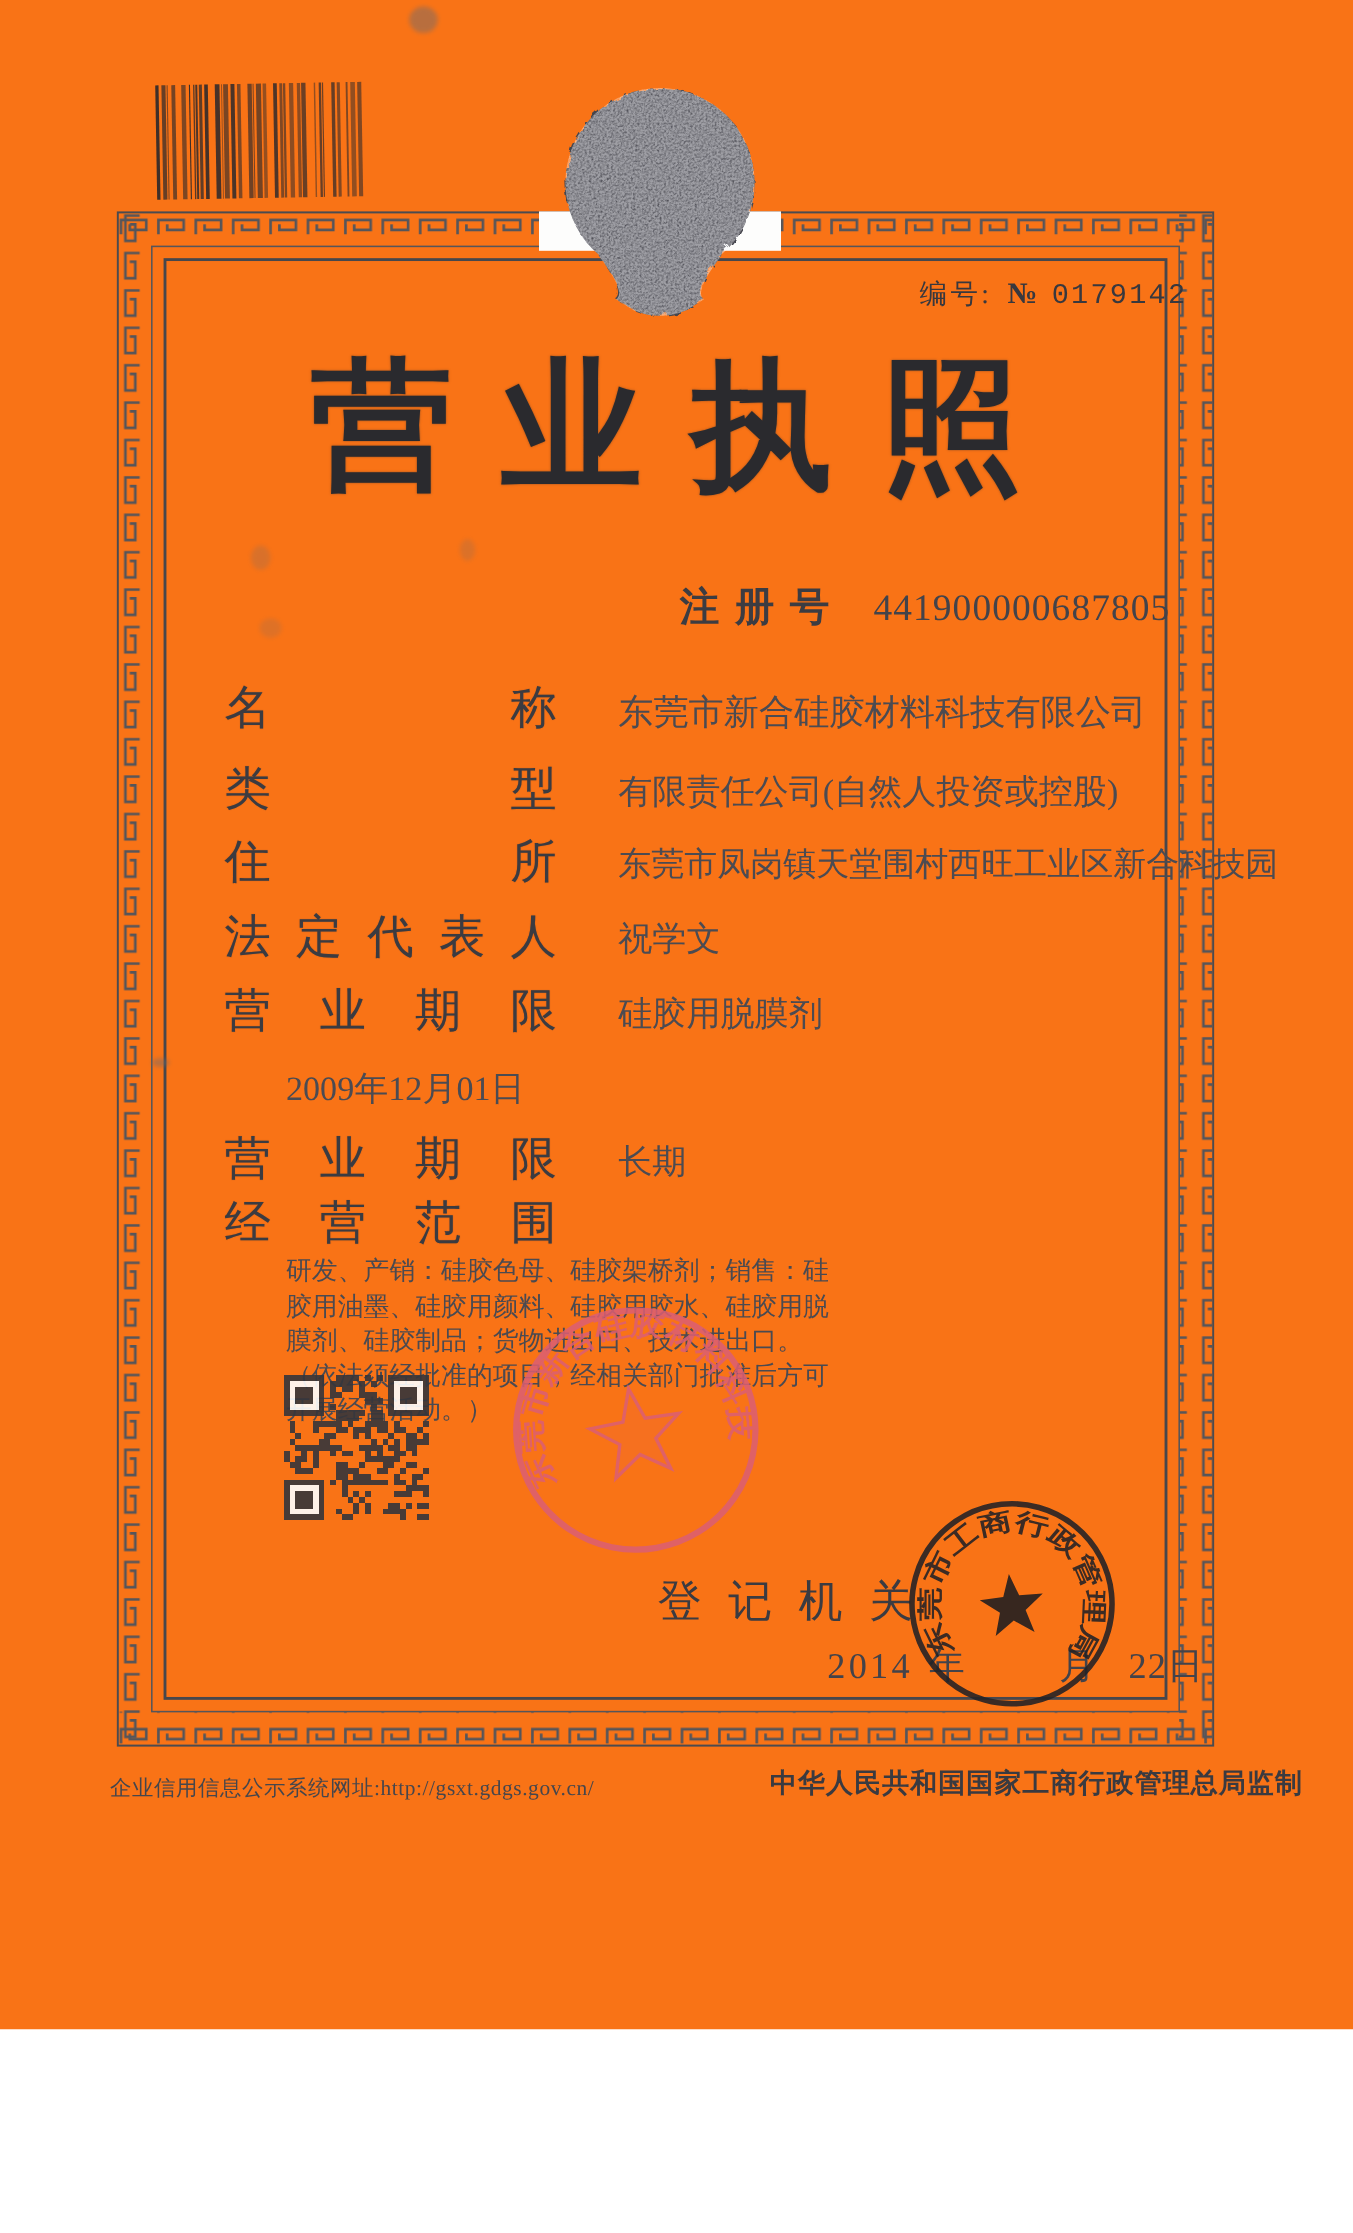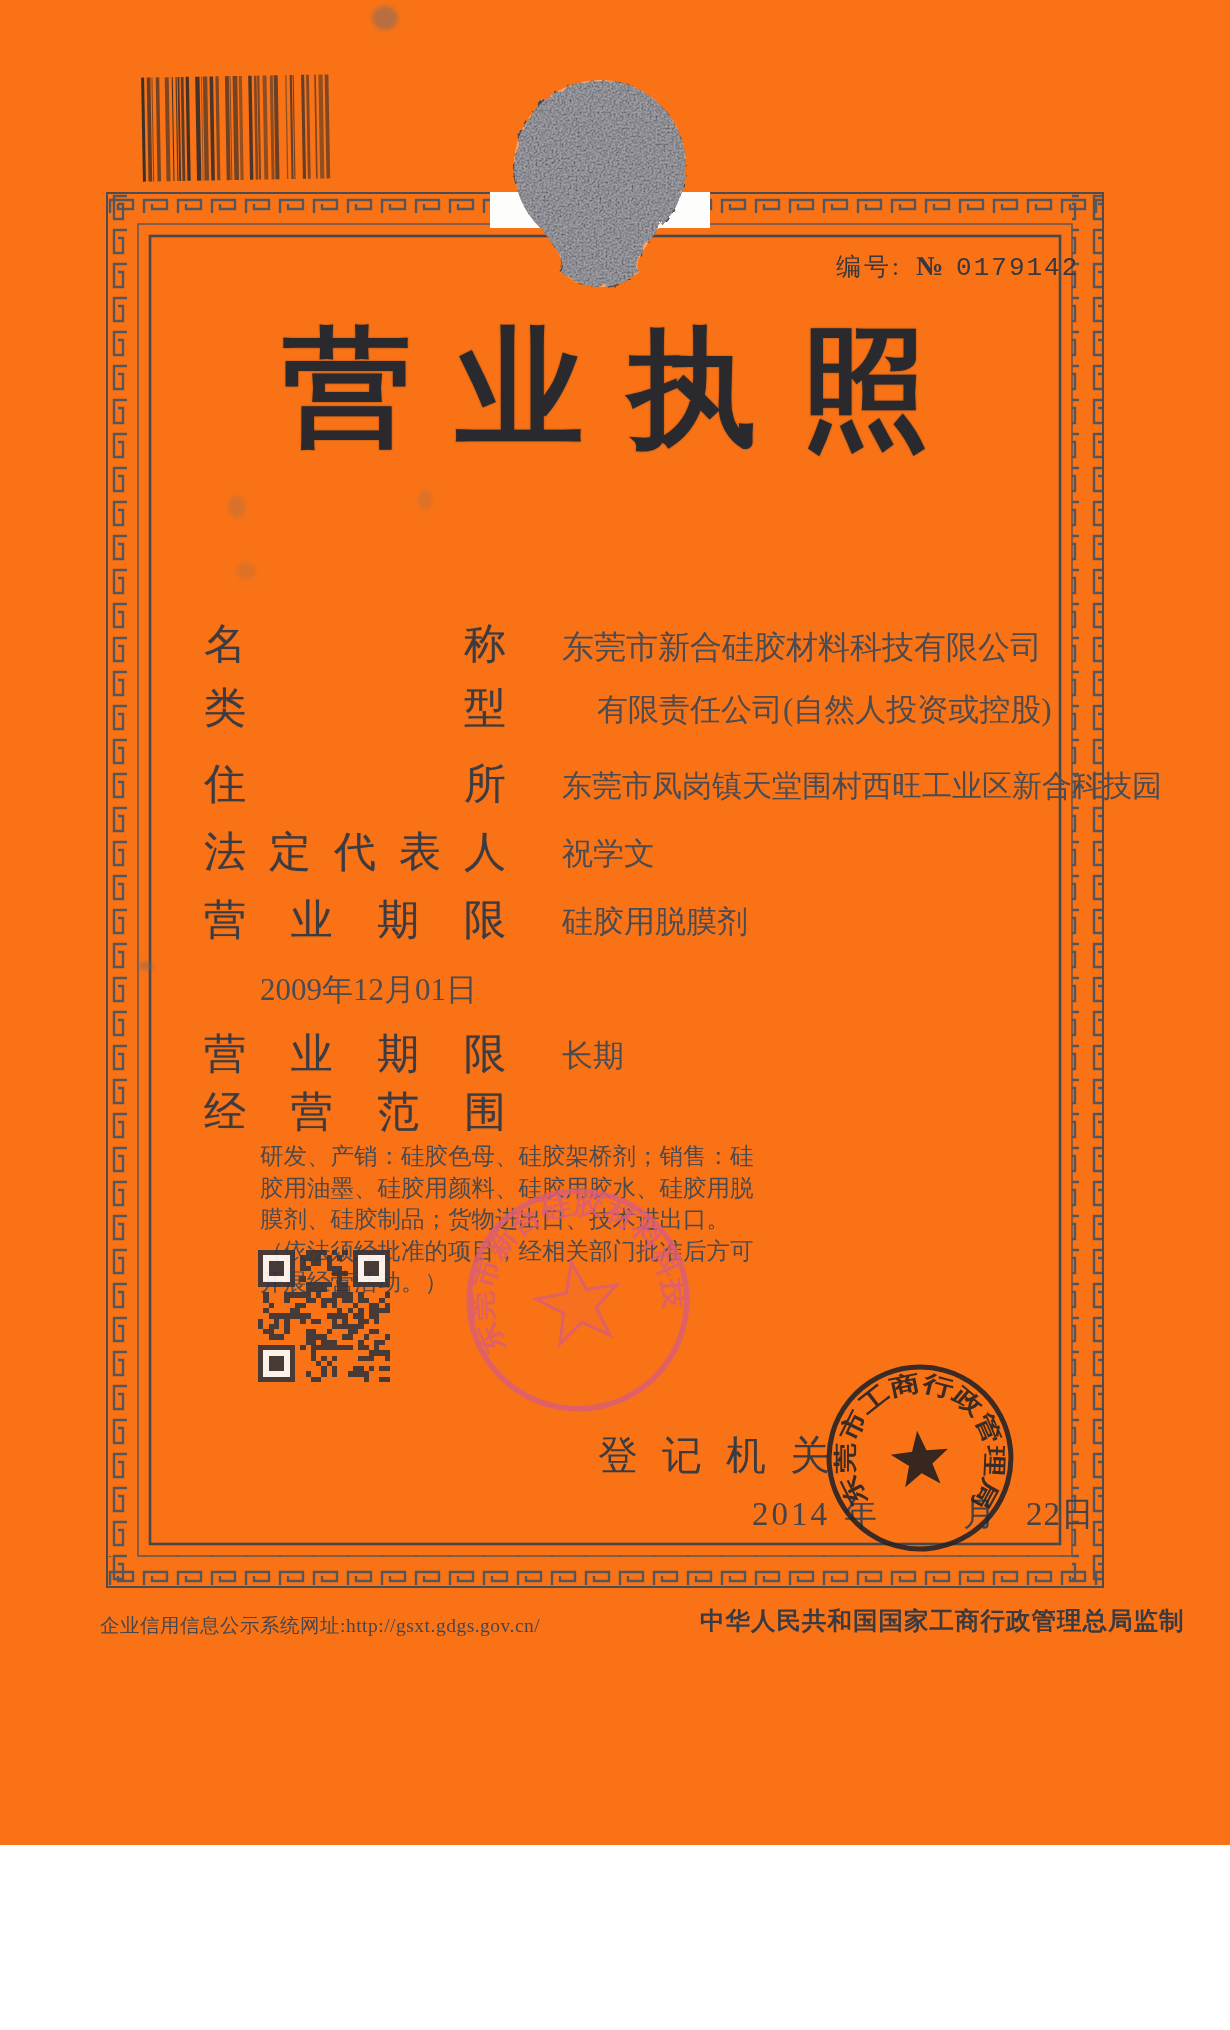--- a/index.html
+++ b/index.html
@@ -130,27 +130,31 @@
     <span>编号:</span><span class="nosym">№</span><span class="serial-num">0179142</span>
   </div>
 
   <div id="title-row" class="abs">
     <span>营</span>
     <span>业</span>
     <span>执</span>
     <span>照</span>
   </div>
 
+  <div id="regno-line" class="abs">
+    <span class="regno-label">注册号</span>
+    <span class="regno-num">441900000687805</span>
+  </div>
 
   <div id="fields" class="abs">
     <div class="f-row" style="top:14px;">
       <div class="f-label">名称</div>
       <div class="f-value" style="font-size:32px;">东莞市新合硅胶材料科技有限公司</div>
     </div>
-    <div class="f-row" style="top:78px;gap:35px;">
+    <div class="f-row" style="top:88px;">
       <div class="f-label">类型</div>
       <div class="f-value">有限责任公司(自然人投资或控股)</div>
     </div>
     <div class="f-row" style="top:154px;">
       <div class="f-label">住所</div>
       <div class="f-value" style="font-size:30px;">东莞市凤岗镇天堂围村西旺工业区新合科技园</div>
     </div>
     <div class="f-row" style="top:222px;">
       <div class="f-label">法定代表人</div>
       <div class="f-value">祝学文</div>

